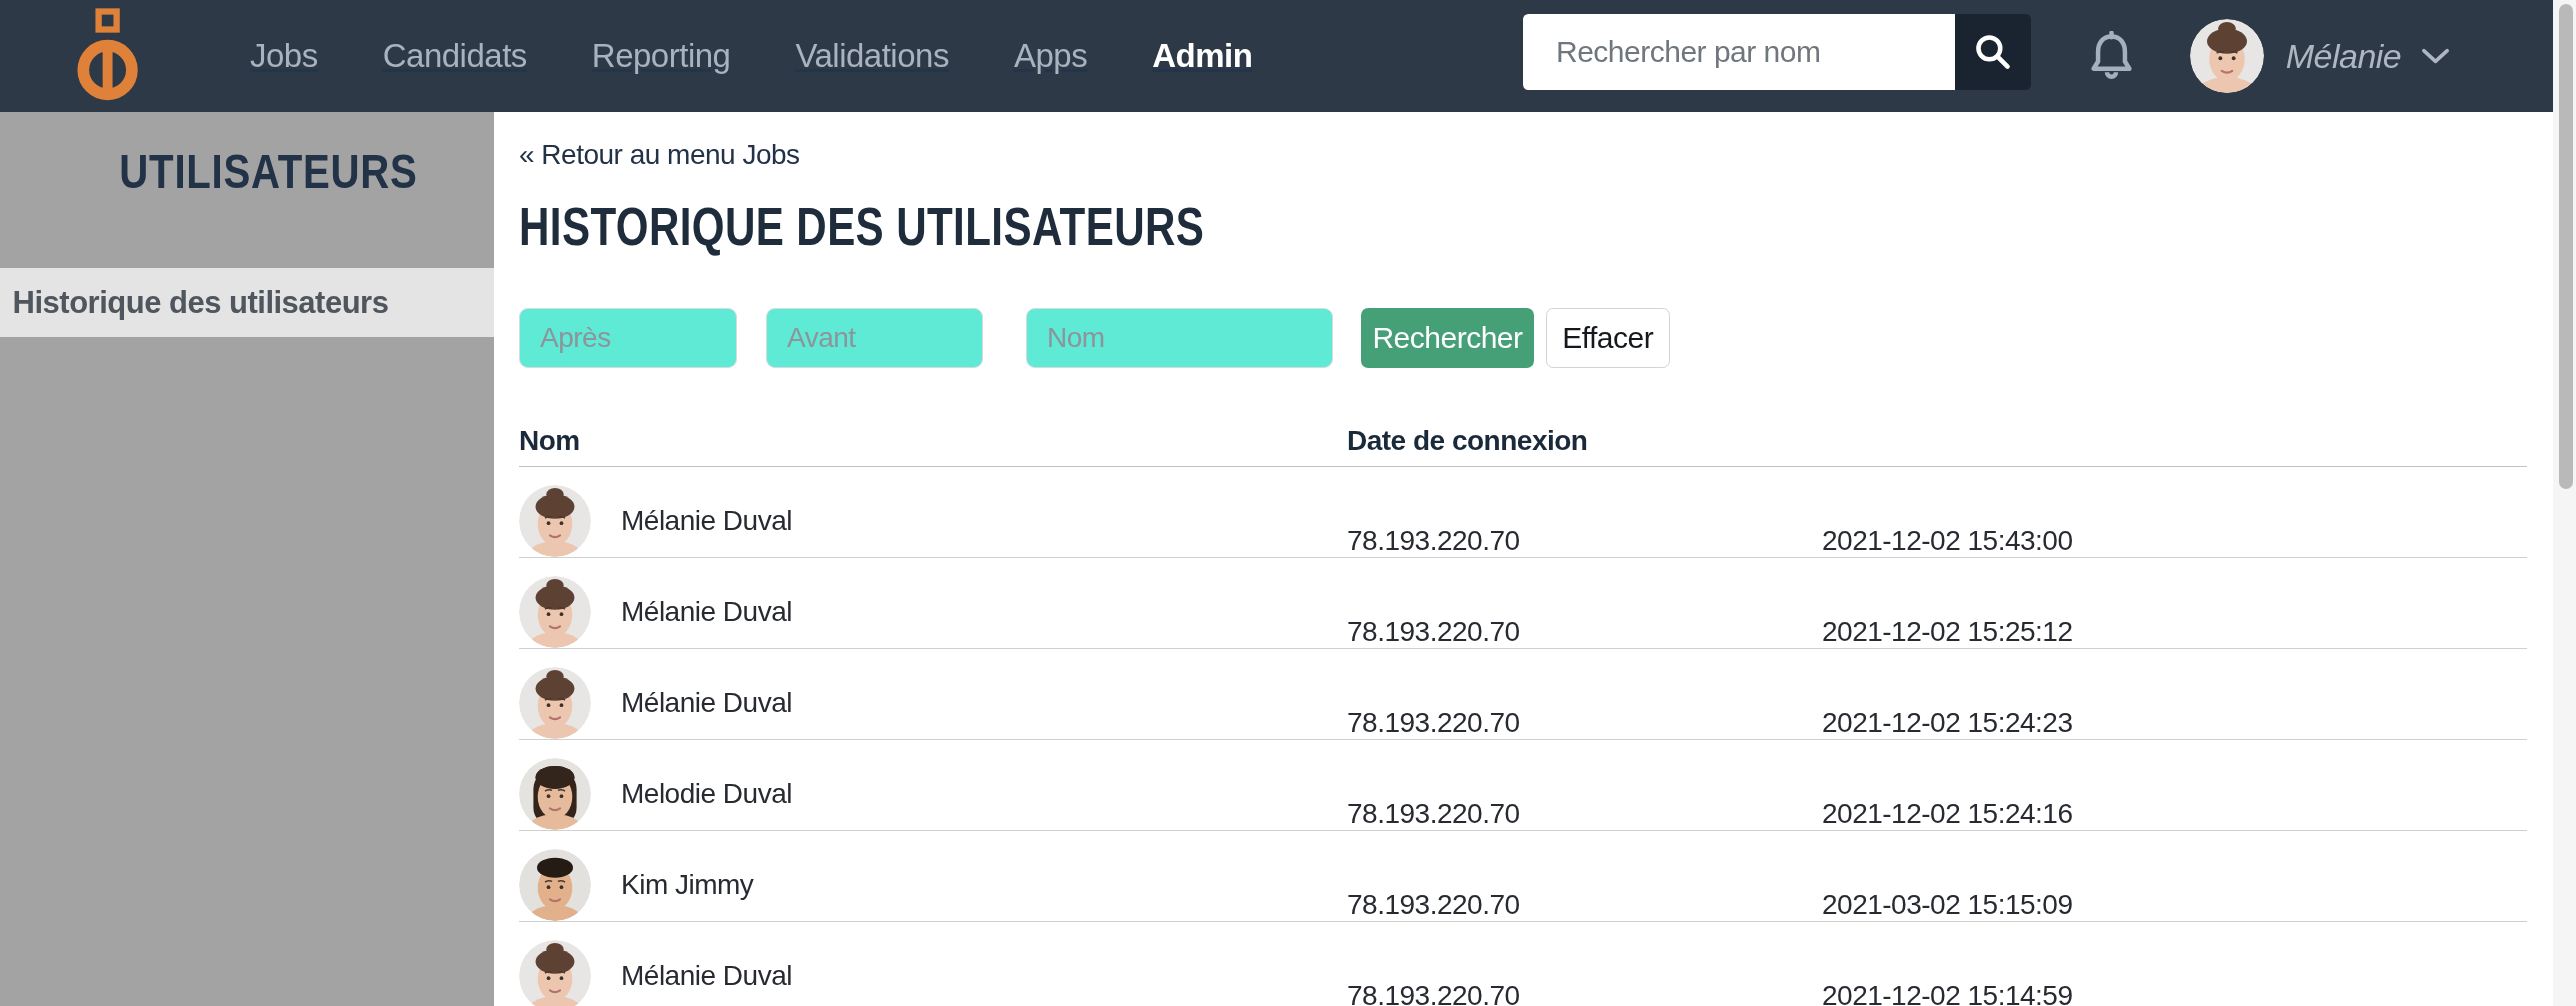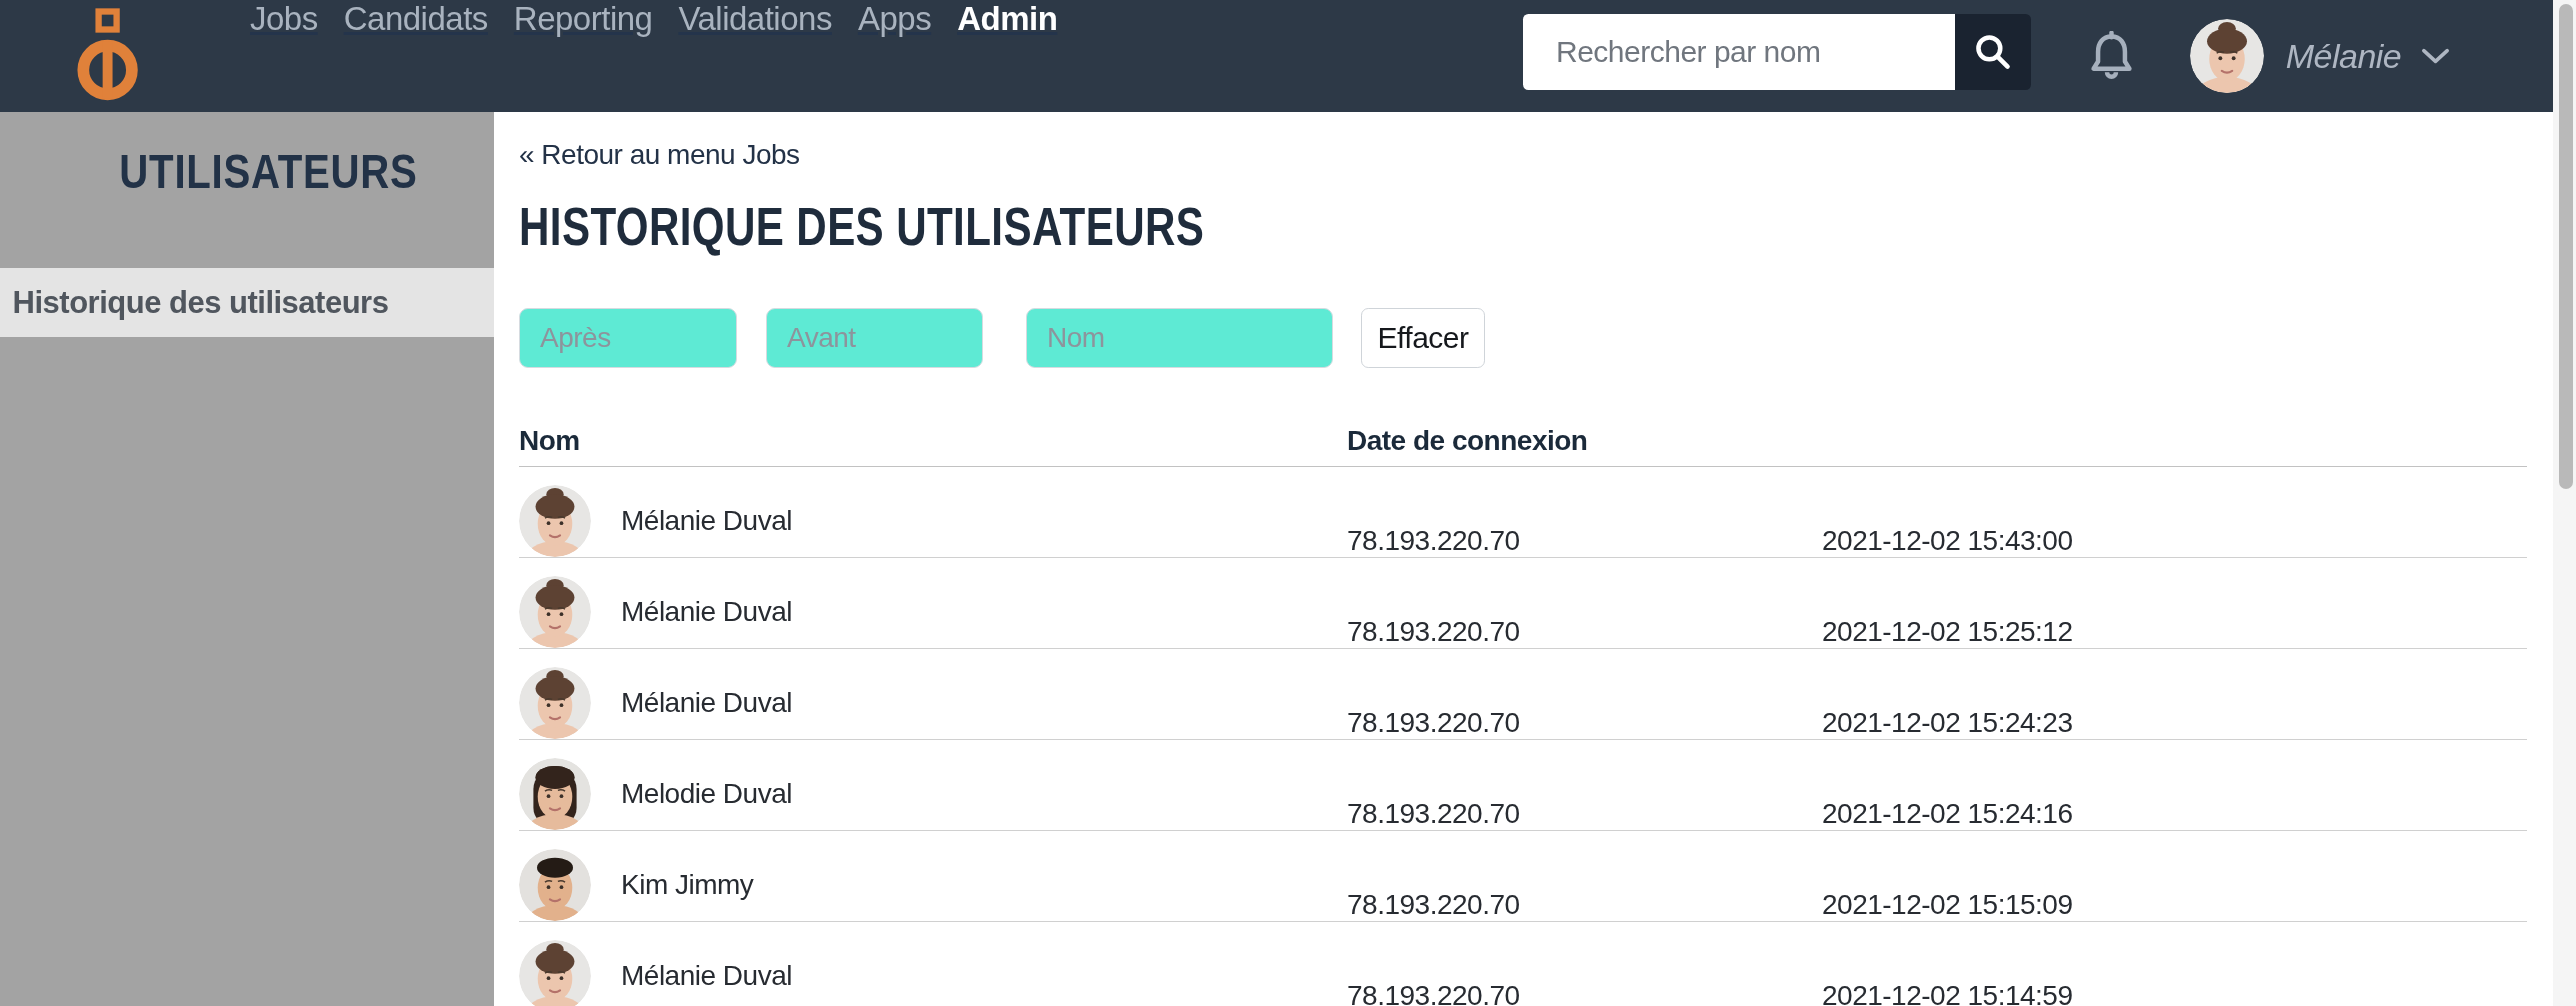--- a/index.html
+++ b/index.html
@@ -14,21 +14,21 @@
 
   
   .navbar {
     position: absolute; top: 0; left: 0;
     width: 2553px; height: 112px;
     background: #2d3947;
   }
   .brand { position: absolute; left: 77px; top: 7.2px; width: 63px; height: 99px; cursor: pointer; }
   .nav-items {
     position: absolute; left: 250px; top: 0; height: 112px;
-    display: flex; align-items: flex-start; gap: 26px; text-decoration: underline;
+    display: flex; align-items: center; gap: 65px; text-decoration: underline;
   }
   .nav-item {
     font-size: 33px; color: #a9b3bf; cursor: pointer; white-space: nowrap;
     letter-spacing: -0.5px;
   }
   .nav-item.active { color: #ffffff; font-weight: bold; }
 
   .search-group { position: absolute; left: 1523px; top: 14.4px; height: 76px; display: flex; }
   .search-input {
     width: 432px; height: 76px; border: none; outline: none;
@@ -219,20 +219,21 @@
 
 <div class="main">
   <span class="back-link">« Retour au menu Jobs</span>
 
   <div class="page-title">HISTORIQUE DES UTILISATEURS</div>
 
   <div class="filters">
     <input class="filter-input f-after" type="text" placeholder="Après" style="">
     <input class="filter-input f-before" type="text" placeholder="Avant" style="">
     <input class="filter-input f-name" type="text" placeholder="Nom" style="">
+    <button class="btn btn-search">Rechercher</button>
     <button class="btn btn-clear">Effacer</button>
   </div>
 
   <div class="table">
     <div class="thead">
       <div class="col-name">Nom</div>
       <div class="col-date">Date de connexion</div>
     </div>
     <div id="table-body">
         <div class="trow">
@@ -360,21 +361,21 @@
       <circle cx="41" cy="53" r="2.6" fill="#3d3129"></circle>
       <circle cx="59" cy="53" r="2.6" fill="#3d3129"></circle>
       <path d="M36 46 q5 -3 10 -1" stroke="#4a3a2e" stroke-width="2" fill="none"></path>
       <path d="M54 45 q5 -2 10 1" stroke="#4a3a2e" stroke-width="2" fill="none"></path>
       <path d="M43 70 q7 5 14 0" stroke="#b4726a" stroke-width="3" fill="none" stroke-linecap="round"></path>
     </g>
               </svg></div>
           <span>Kim Jimmy</span>
         </div>
         <div class="cell-ip">78.193.220.70</div>
-        <div class="cell-date">2021-12-02 15:15:09</div>
+        <div class="cell-date">2021-03-02 15:15:09</div>
       </div>
         <div class="trow">
         <div class="cell-name">
           <div class="row-avatar"><svg viewBox="0 0 100 100" width="100%" height="100%">
     <defs>
                   <clipPath id="c-melanie">
                     <circle cx="50" cy="50" r="50"></circle>
                   </clipPath>
                 </defs>
     <g clip-path="url(#c-melanie)">

